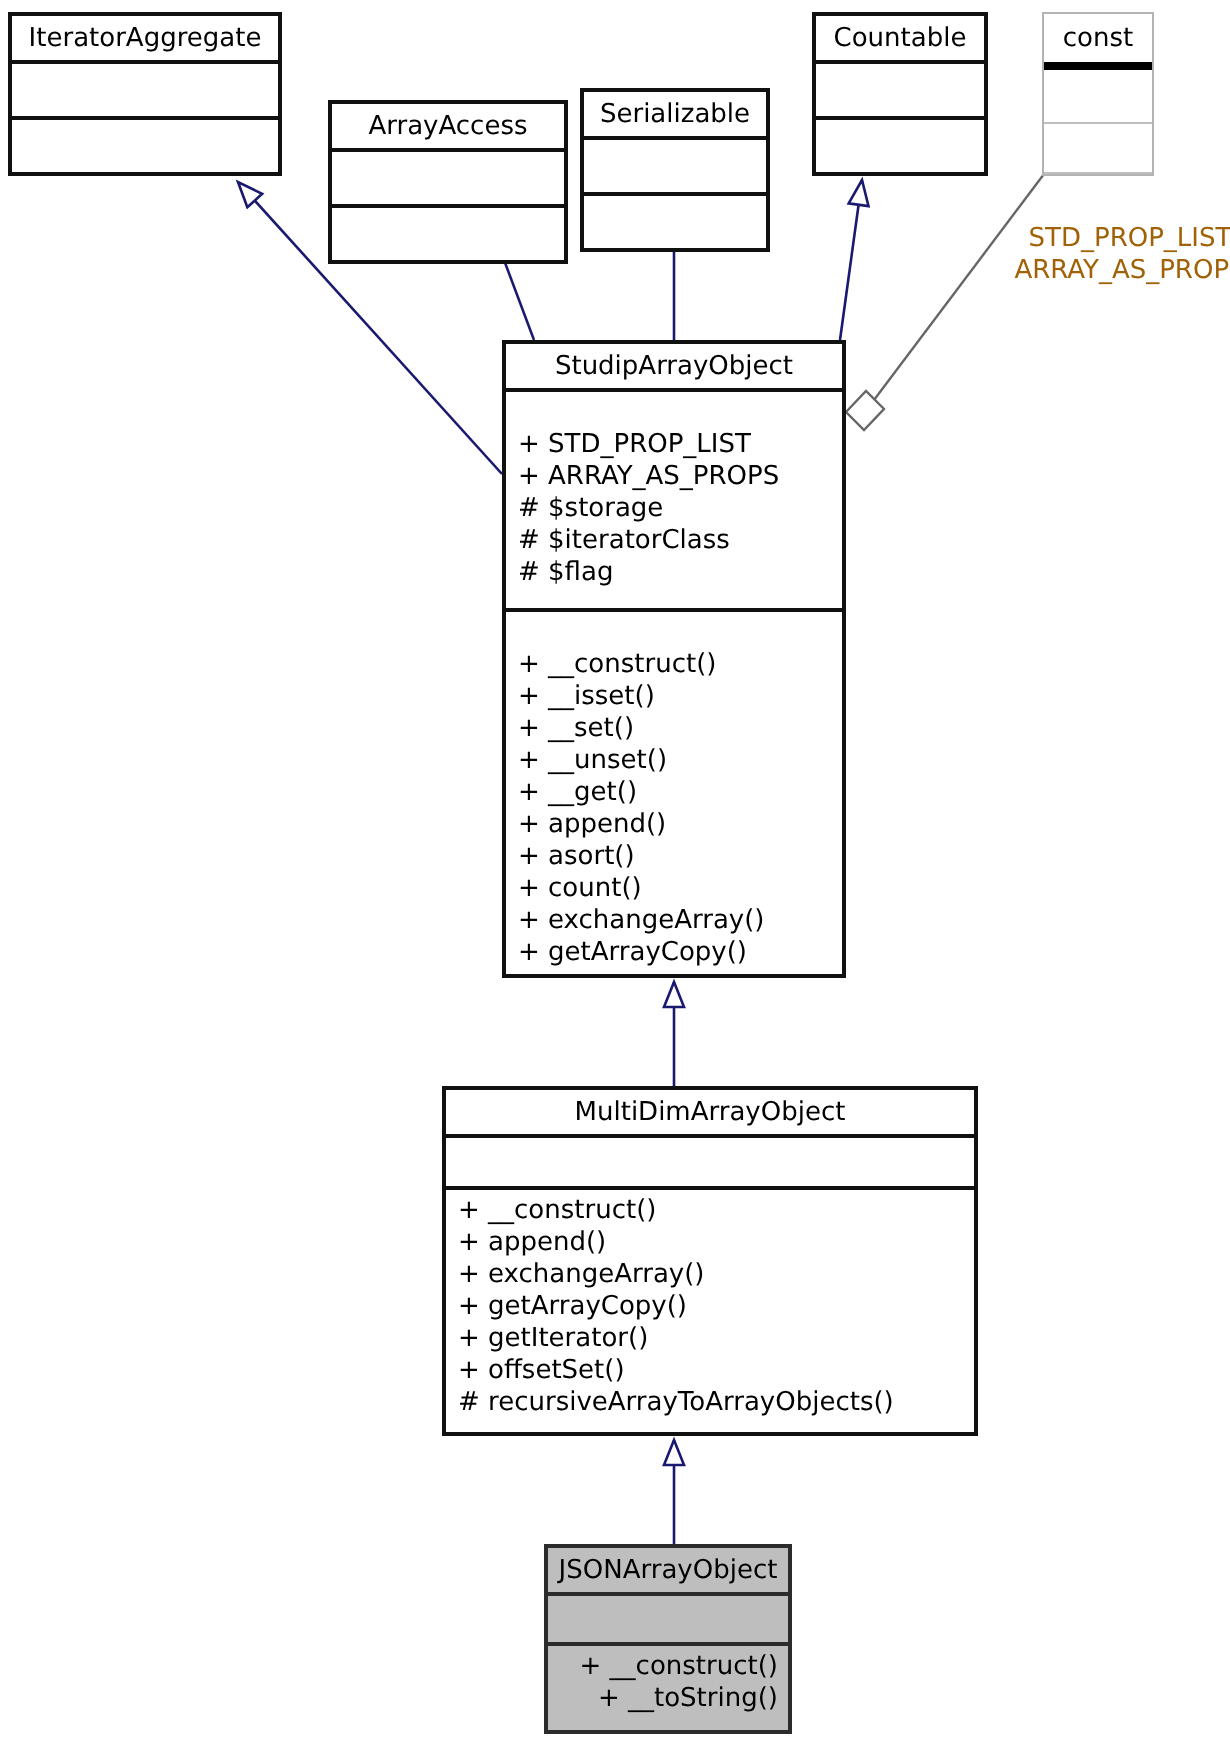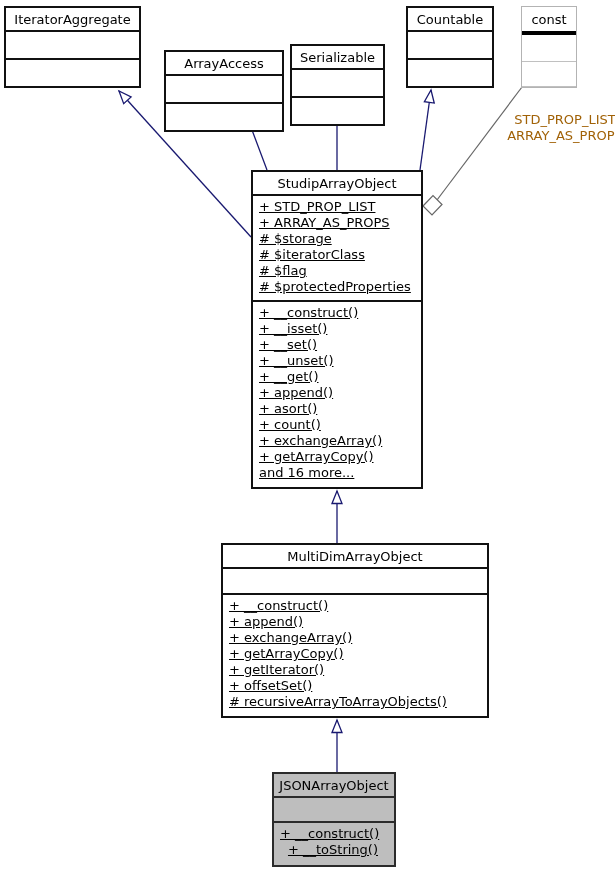--- a/index.html
+++ b/index.html
@@ -28,23 +28,22 @@
     height:22px;
     border-bottom:2px solid #111111;
     display:flex;
     align-items:center;
     justify-content:center;
     white-space:nowrap;
   }
   .box .comp {
     box-sizing:border-box;
     border-bottom:2px solid #111111;
-    padding:3px 16px 2px 6px;
+    padding:3px 5px 2px 6px;
     overflow:visible;
-    text-decoration:underline;
   }
   .box .comp:last-child { border-bottom:none; flex:1 1 auto; }
   .member {
     height:16px;
     line-height:16px;
     white-space:nowrap;
   }
 
   
   .b-top .c1 { height:28px; }
@@ -139,42 +138,40 @@
     <div class="comp c1"></div>
     <div class="comp c2"></div>
   </div>
 
   <div class="box b-top" id="box-const" style="left:521px; top:6px; width:56px; height:82px;">
     <div class="title">const</div>
     <div class="comp c1"></div>
     <div class="comp c2"></div>
   </div>
 
-  <div class="box" id="box-studip" style="left:251px; top:170px; width:172px; height:319px;">
+  <div class="box" id="box-studip" style="left:251px; top:170px; width:172px; height:319px;gap:16px;">
     <div class="title">StudipArrayObject</div>
     <div class="comp attrs">
         <div class="member">+ STD_PROP_LIST</div>
         <div class="member">+ ARRAY_AS_PROPS</div>
         <div class="member"># $storage</div>
         <div class="member"># $iteratorClass</div>
         <div class="member"># $flag</div>
-        <div class="member"># $protectedProperties</div>
       </div>
     <div class="comp methods">
         <div class="member">+ __construct()</div>
         <div class="member">+ __isset()</div>
         <div class="member">+ __set()</div>
         <div class="member">+ __unset()</div>
         <div class="member">+ __get()</div>
         <div class="member">+ append()</div>
         <div class="member">+ asort()</div>
         <div class="member">+ count()</div>
         <div class="member">+ exchangeArray()</div>
         <div class="member">+ getArrayCopy()</div>
-        <div class="member">and 16 more...</div>
       </div>
   </div>
 
   <div class="box" id="box-multidim" style="left:221px; top:543px; width:268px; height:175px;">
     <div class="title">MultiDimArrayObject</div>
     <div class="comp attrs"></div>
     <div class="comp methods">
         <div class="member">+ __construct()</div>
         <div class="member">+ append()</div>
         <div class="member">+ exchangeArray()</div>

